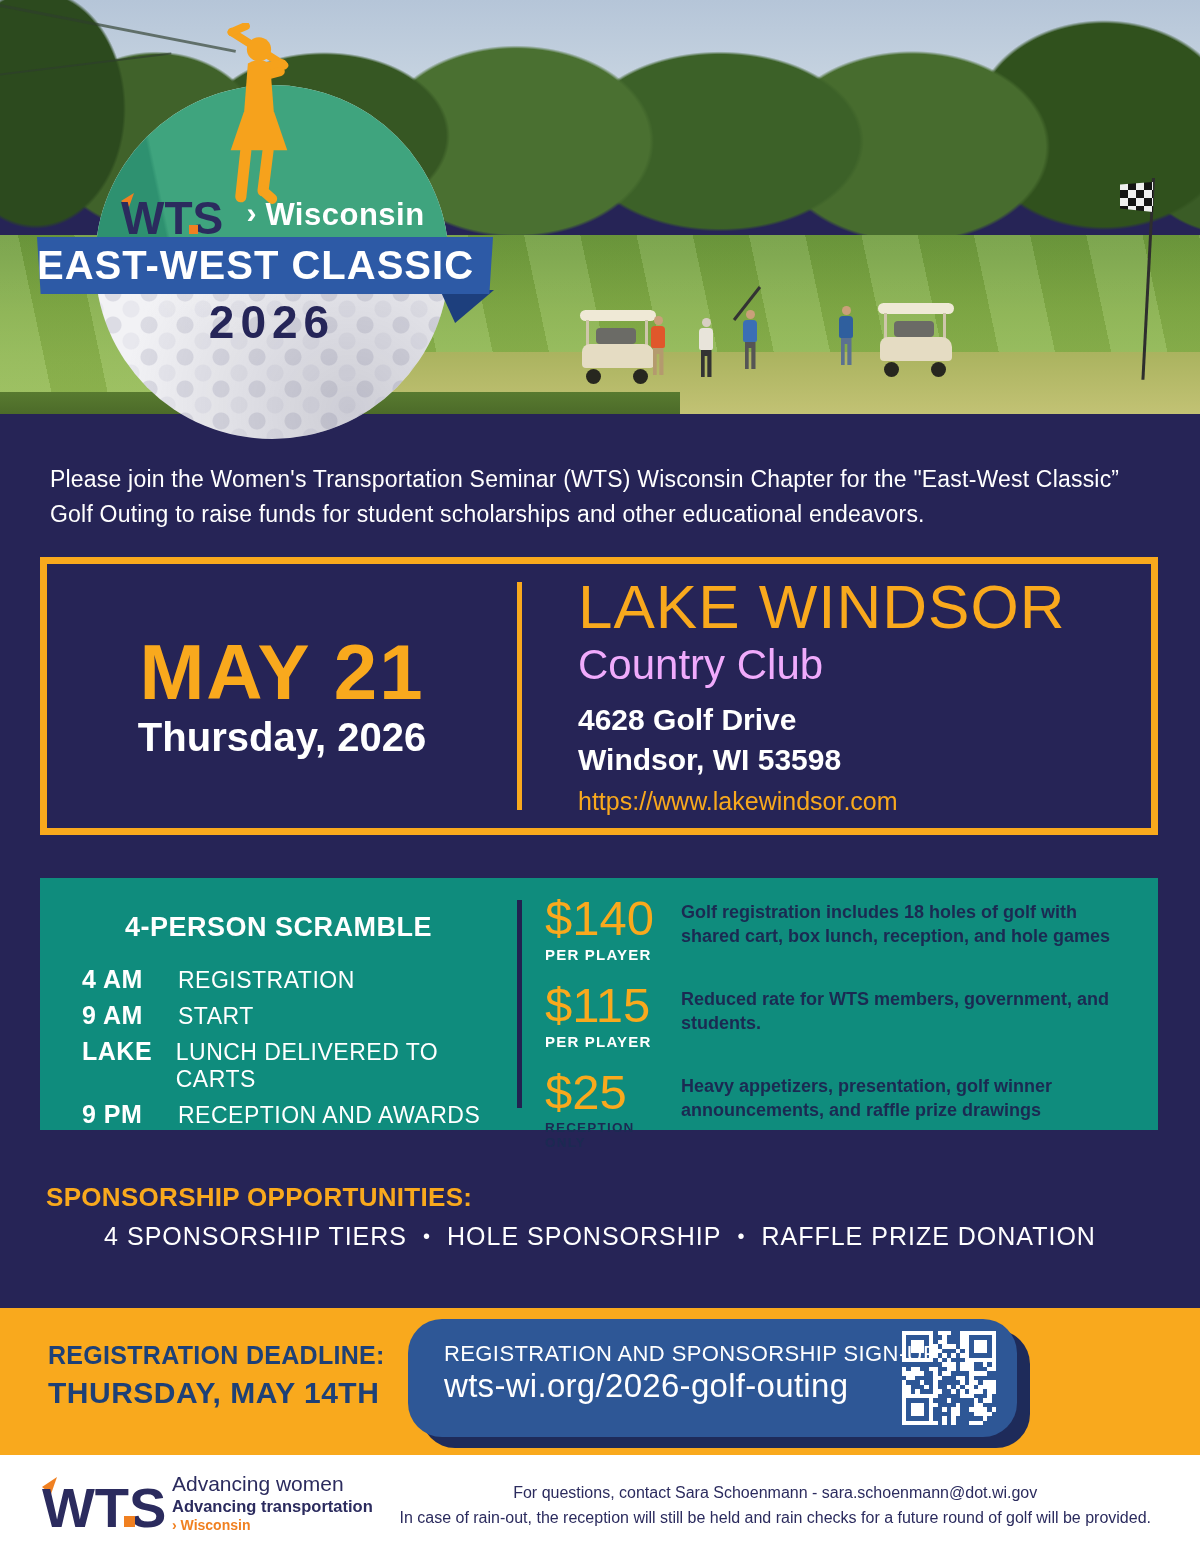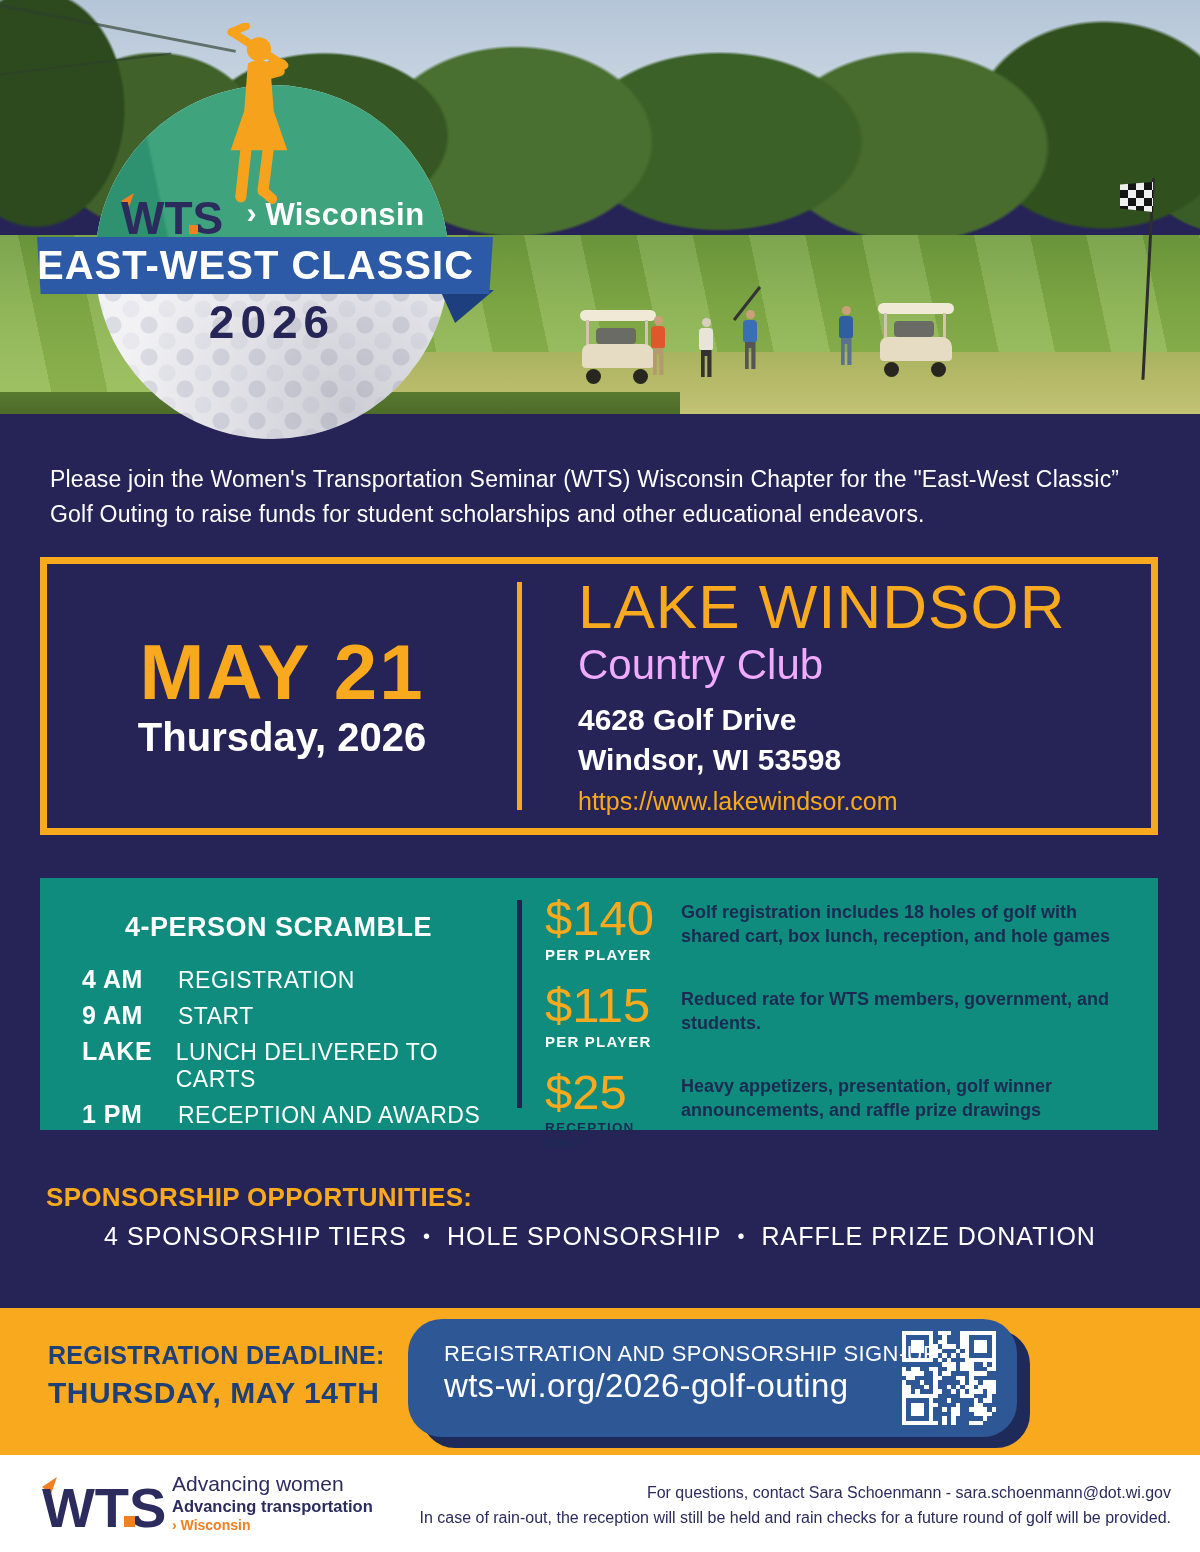--- a/index.html
+++ b/index.html
@@ -134,21 +134,21 @@
     grid-template-columns:repeat(21,1fr);grid-template-rows:repeat(21,1fr);}
   #qr i{display:block;} #qr i.on{background:#fff;}
 
   
   .footer{position:absolute;left:0;top:1455px;width:1200px;height:97px;background:#fff;}
   .f-logo{position:absolute;left:40px;top:18px;}
   .f-tags{position:absolute;left:172px;top:17px;}
   .f-tag1{color:#2b2b5e;font-size:21px;font-weight:400;}
   .f-tag2{color:#2b2b5e;font-size:16.5px;font-weight:700;margin-top:1px;}
   .f-chapter{color:#F08021;font-size:14px;font-weight:700;margin-top:1px;}
-  .f-right{position:absolute;right:29px;top:26px;text-align:right;color:#2b2b5e;
+  .f-right{position:absolute;right:49px;top:26px;text-align:center;color:#2b2b5e;
     font-size:16px;line-height:1.55;margin-left:28px;}
 </style>
 </head>
 <body>
 
 <div class="page">
 
   <div class="photo">
     <div class="sky"></div>
     <div class="trees"></div>
@@ -273,21 +273,21 @@
         </div>
         <div class="gb-row">
           <span class="gb-time">9 AM</span>
           <span class="gb-act">START</span>
         </div>
         <div class="gb-row">
           <span class="gb-time">LAKE</span>
           <span class="gb-act">LUNCH DELIVERED TO CARTS</span>
         </div>
         <div class="gb-row">
-          <span class="gb-time">1 PM</span>
+          <span class="gb-time">9 PM</span>
           <span class="gb-act">RECEPTION AND AWARDS</span>
         </div>
       </div>
     </div>
     <div class="gb-divider"></div>
     <div class="pricing">
       <div class="price-row">
         <div class="price-blk">
           <div class="price">$140</div>
           <div class="price-label">PER PLAYER</div>

